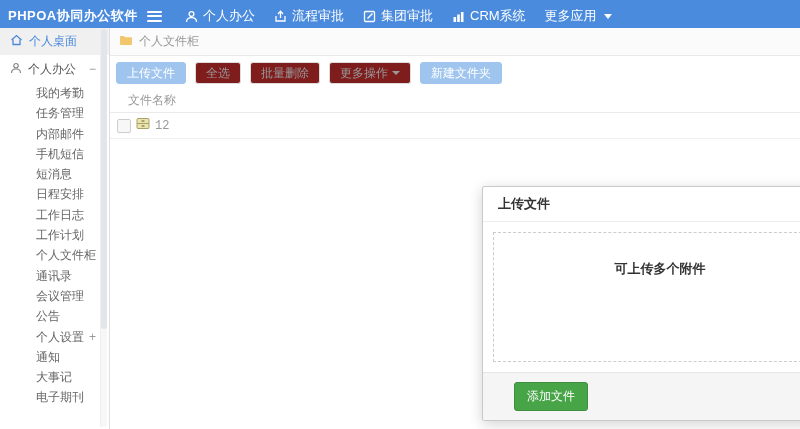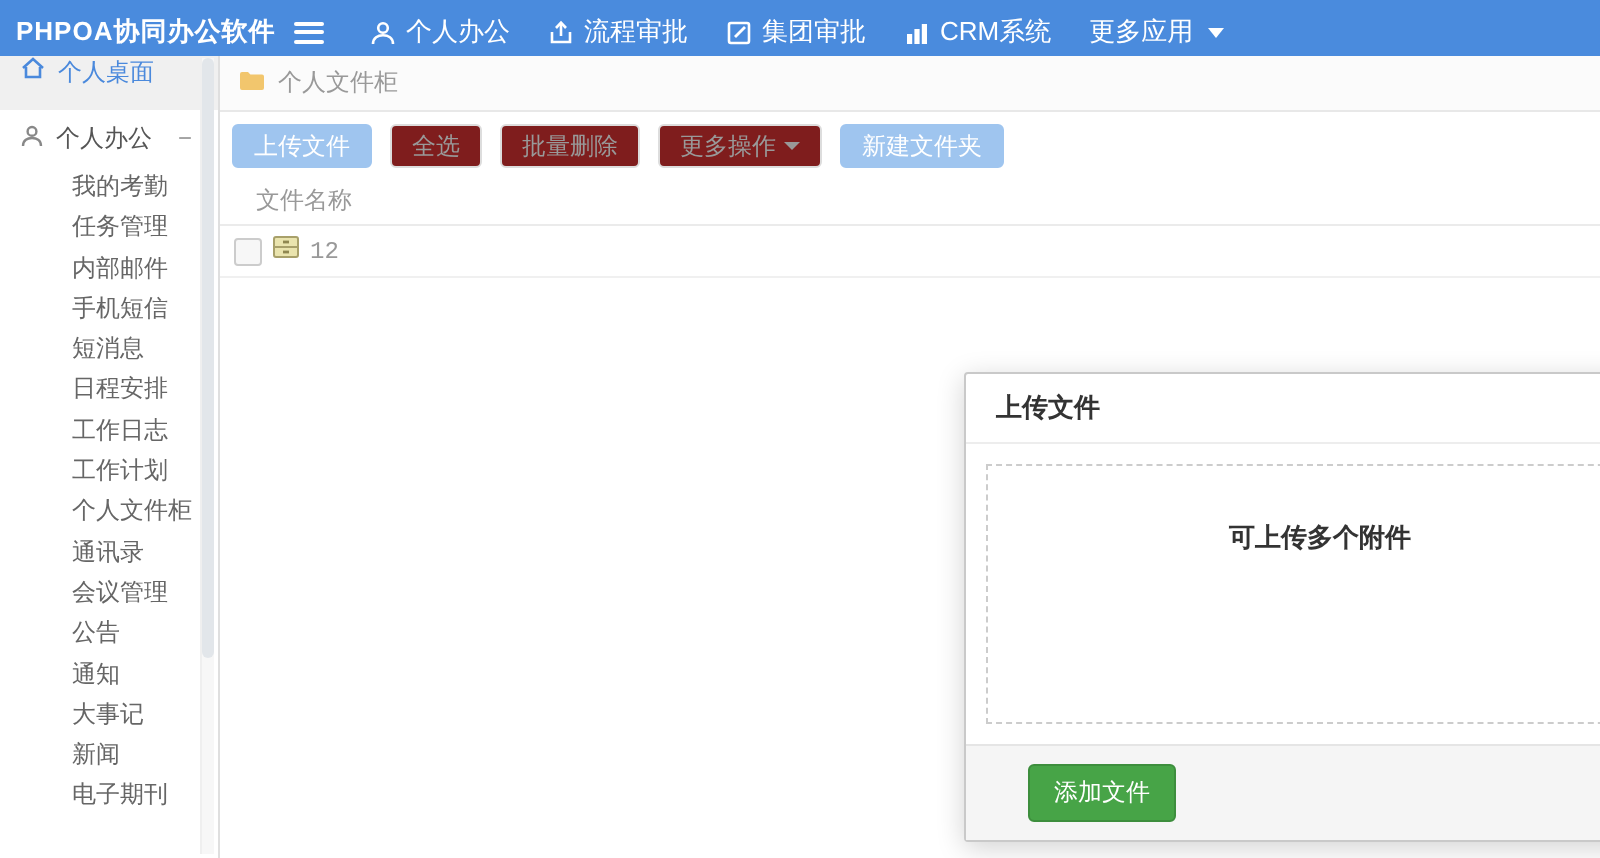--- a/index.html
+++ b/index.html
@@ -13,21 +13,21 @@
     display:flex;align-items:center;color:#fff;}
   .brand{font-size:13px;font-weight:bold;padding-left:8px;width:147px;box-sizing:border-box;letter-spacing:.5px;white-space:nowrap;}
   .hamburger{width:15px;height:11px;display:flex;flex-direction:column;justify-content:space-between;cursor:pointer;margin-right:23px;}
   .hamburger i{display:block;height:2px;background:#fff;border-radius:1px;}
   .nav-item{display:flex;align-items:center;gap:5px;margin-right:19px;font-size:13px;cursor:pointer;white-space:nowrap;}
   .nav-item svg{display:block;}
   .caret-up{width:0;height:0;border-left:4px solid transparent;border-right:4px solid transparent;border-top:5px solid #fff;margin-left:2px;}
   
   .sidebar{position:absolute;left:0;top:28px;width:110px;height:401px;background:#fff;
     border-right:1px solid #dfdfdf;box-sizing:border-box;}
-  .side-desktop{height:27px;display:flex;gap:6px;padding-left:10px;
+  .side-desktop{height:27px;display:flex;align-items:center;gap:6px;padding-left:10px;
     background:#f0f0f0;color:#4a89dc;font-size:12px;cursor:pointer;}
   .side-group{height:28px;display:flex;align-items:center;gap:6px;padding-left:10px;
     color:#555;font-size:12px;position:relative;cursor:pointer;}
   .side-group .toggle,.side-sub .toggle{position:absolute;right:13px;color:#999;font-size:12px;cursor:pointer;}
   .side-sub{height:20.3px;line-height:20.3px;padding-left:36px;font-size:12px;color:#666;
     position:relative;cursor:pointer;white-space:nowrap;}
   .side-scroll{position:absolute;right:2px;top:1px;width:6px;height:398px;background:#f7f7f7;border-left:1px solid #efefef;}
   .side-scroll .thumb{width:6px;height:300px;background:#e2e6ea;border-radius:3px;}
   
   .content{position:absolute;left:110px;top:28px;width:690px;height:401px;background:#fff;}
@@ -145,23 +145,26 @@
   <div class="side-sub"><span>内部邮件</span></div>
   <div class="side-sub"><span>手机短信</span></div>
   <div class="side-sub"><span>短消息</span></div>
   <div class="side-sub"><span>日程安排</span></div>
   <div class="side-sub"><span>工作日志</span></div>
   <div class="side-sub"><span>工作计划</span></div>
   <div class="side-sub"><span>个人文件柜</span></div>
   <div class="side-sub"><span>通讯录</span></div>
   <div class="side-sub"><span>会议管理</span></div>
   <div class="side-sub"><span>公告</span></div>
+  <div class="side-sub">
+    <span>个人设置</span>
+    <span class="toggle">+</span>
+  </div>
   <div class="side-sub"><span>通知</span></div>
   <div class="side-sub"><span>大事记</span></div>
-  <div class="side-sub"><span>新闻</span></div>
   <div class="side-sub"><span>电子期刊</span></div>
 
   <div class="side-scroll">
     <div class="thumb"></div>
   </div>
 </div>
 
 <div class="content">
   <div class="breadcrumb">
     <span>

